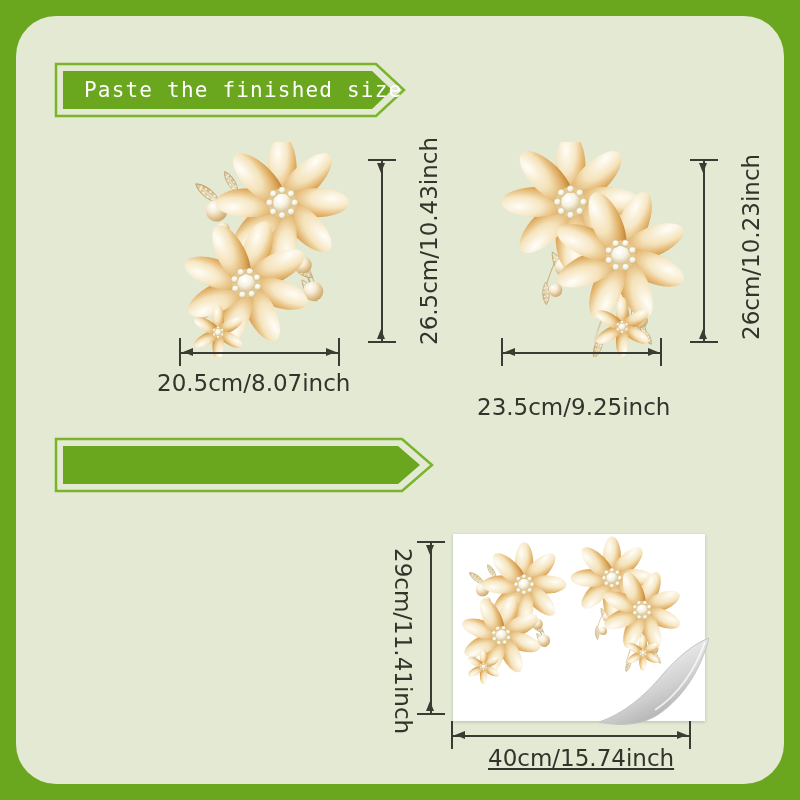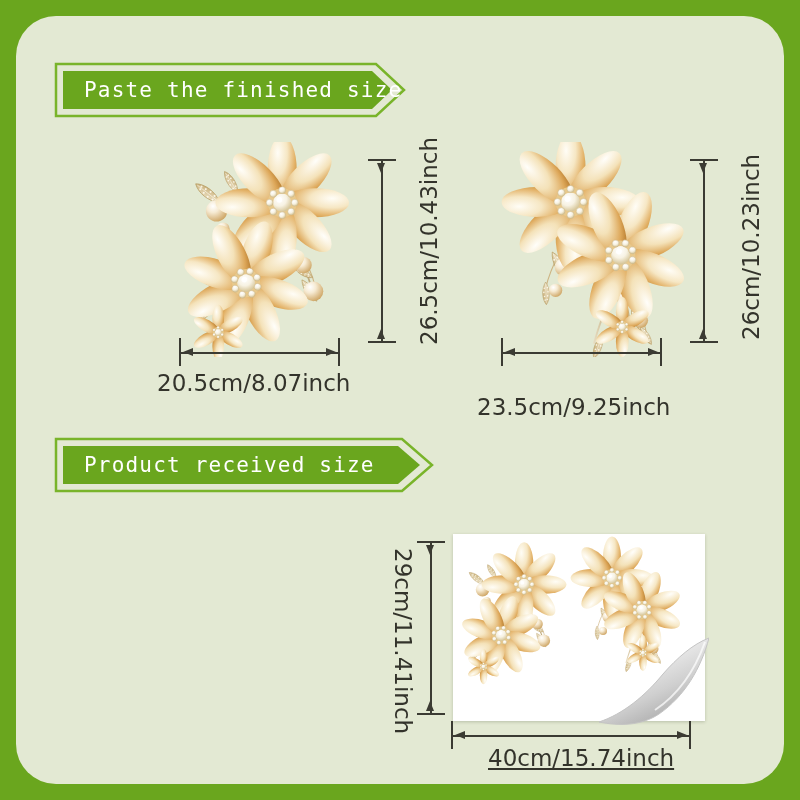--- a/index.html
+++ b/index.html
@@ -290,21 +290,20 @@
   <div class="tick tick-v" style="left:660px;top:338px;height:28px;"></div>
   <div class="arrow arrow-l" style="left:505px;top:348.3px;"></div>
   <div class="arrow arrow-r" style="left:648px;top:348.3px;"></div>
   <div class="dimtext" style="left:477px;top:370px;margin-top:24px;">23.5cm/9.25inch</div>
 
   <div class="banner" id="banner-received">
     <svg class="outline" viewBox="0 0 380 56" preserveAspectRatio="none">
       <path d="M2,2 L348,2 L378,28 L348,54 L2,54 Z" fill="none" stroke="#79b42a" stroke-width="2.5"></path>
       <path d="M9,9 L344,9 L366,28 L344,47 L9,47 Z" fill="#6aa61e"></path>
     </svg>
-    <div class="label">Product received size</div>
   </div>
 
   <div class="sheet" style="left:453px;top:534px;width:252px;height:187px;">
     <div class="sheet-inner">
       <svg width="252" height="187" viewBox="0 0 252 187">
         <rect x="0" y="0" width="252" height="187" fill="#ffffff"></rect>
         <g transform="translate(16,12) scale(0.52)">
           <use href="#clusterA"></use>
         </g>
         <g transform="translate(126,8) scale(0.50)">

